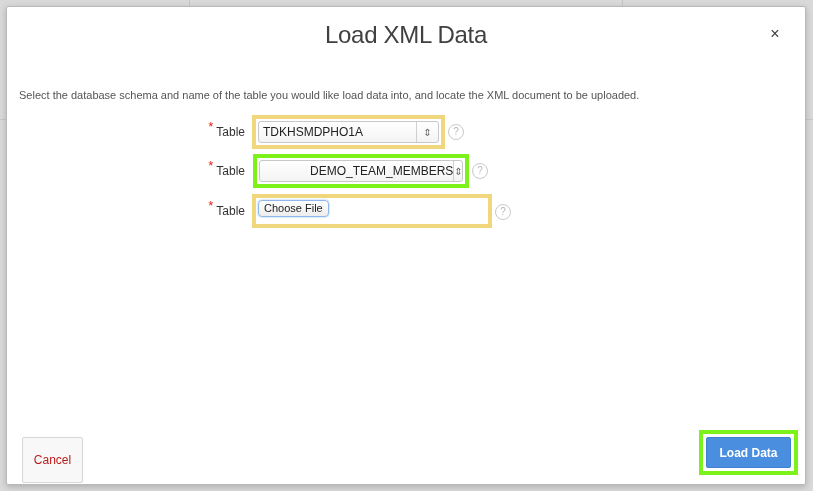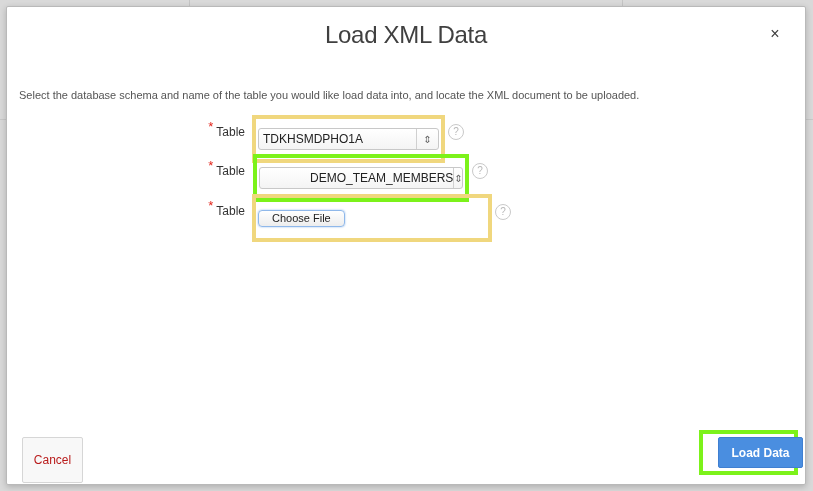--- a/index.html
+++ b/index.html
@@ -56,24 +56,24 @@
     }
     .req {
       color: #e2231a;
       font-size: 13px;
       position: relative;
       top: -6px;
       margin-right: 3px;
     }
     .field-wrap {
       position: absolute;
-      top: 0; height: 48px;
+      top: 0; height: 34px;
       border: 4px solid #f0d77e;
       padding: 2px;
-      display: flex; align-items: center;
+      display: flex; 
     }
     .field-wrap.green { border-color: #7cf21a; }
     .select {
       height: 22px;
       border: 1px solid #c8c8c8;
       border-radius: 3px;
       background: linear-gradient(#ffffff, #f4f4f4);
       display: flex; align-items: center;
       font-size: 12px;
       color: #222;
@@ -91,21 +91,21 @@
       width: 16px; height: 16px;
       border: 1px solid #c9c9c9;
       border-radius: 50%;
       font-size: 10px;
       color: #b8b8b8;
       text-align: center;
       line-height: 14px;
     }
     .choose-btn {
       height: 17px;
-      padding: 0 13px;
+      padding: 0 5px;
       font-size: 11px;
       color: #222;
       background: linear-gradient(#ffffff, #ededed);
       border: 1px solid #8fb8ea;
       border-radius: 4px;
       box-shadow: 0 0 2px #8fb8ea;
       line-height: 15px;
       font-family: "Liberation Sans", sans-serif;
     }
     .file-name { font-size: 12px; color: #222; margin-left: 6px; padding-right: 2px; }
@@ -131,21 +131,20 @@
     .load-btn {
       width: 100%; height: 100%;
       background: #4a8ee0;
       border: 1px solid #3f7fd1;
       border-radius: 2px;
       color: #ffffff;
       font-size: 12px;
       font-weight: bold;
       font-family: "Liberation Sans", sans-serif;
       cursor: pointer;
-      margin-left: 12px;
     }
   </style>
 </head>
 <body>
 
 <div class="bg-col-line" style="left:189px"></div>
 <div class="bg-col-line" style="left:622px"></div>
 <div class="bg-row-line"></div>
 
 <div class="dialog">

